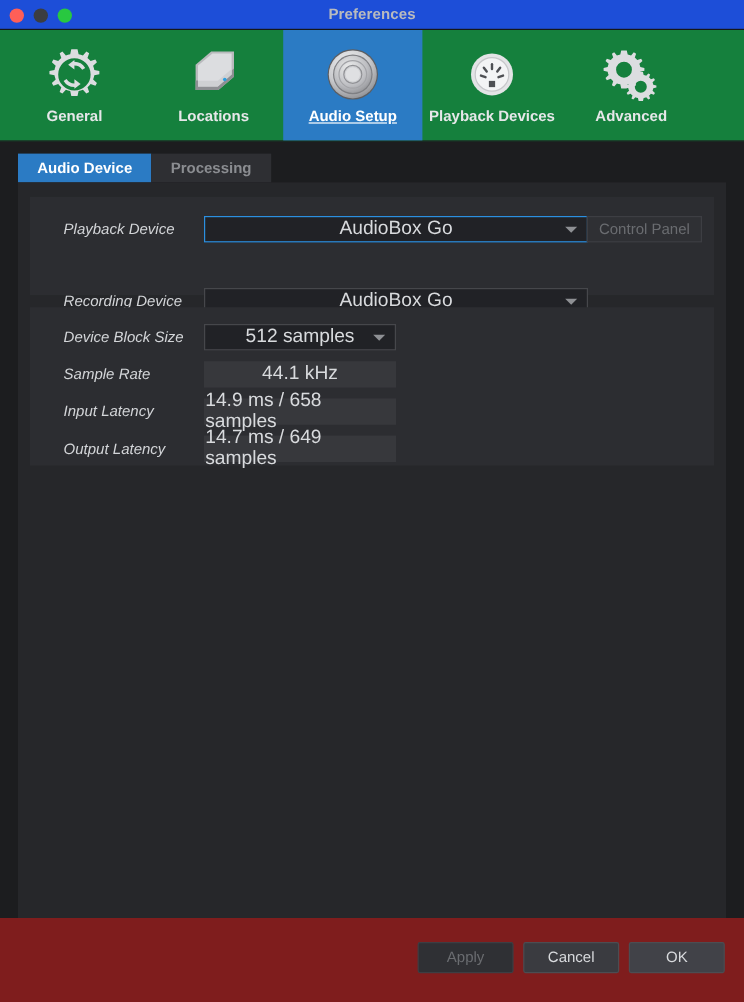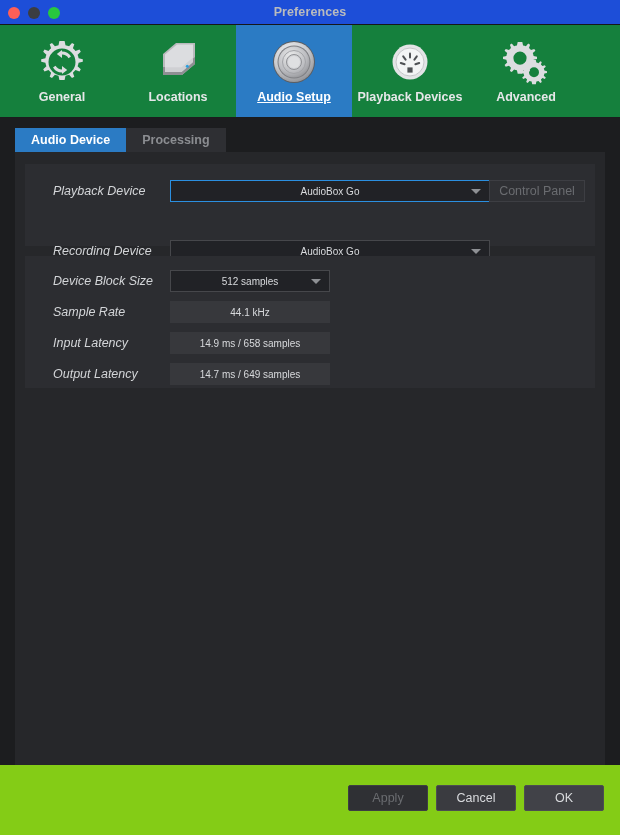--- a/index.html
+++ b/index.html
@@ -163,21 +163,21 @@
     font-style: italic;
   }
 
   
   .field {
     position: absolute;
     height: 22px;
     display: flex;
     align-items: center;
     justify-content: center;
-    font-size: 10px;
+    font-size: 16px;
     color: #d8dadd;
   }
   .combo {
     background: #212226;
     border: 1px solid #46474b;
   }
   .combo.focused {
     border: 1px solid #2b8fe0;
     background: #212226;
   }
@@ -218,21 +218,21 @@
     right: 10px;
     top: 16px;
     width: 96px;
     height: 22px;
   }
 
   
   #footer {
     flex: 0 0 70px;
     height: 70px;
-    background: #84cc16;
+    background: #7f1d1d;
     position: relative;
   }
   #footer-buttons {
     position: absolute;
     right: 16px;
     top: 20px;
     display: flex;
     gap: 8px;
   }
   #footer-buttons .btn {

